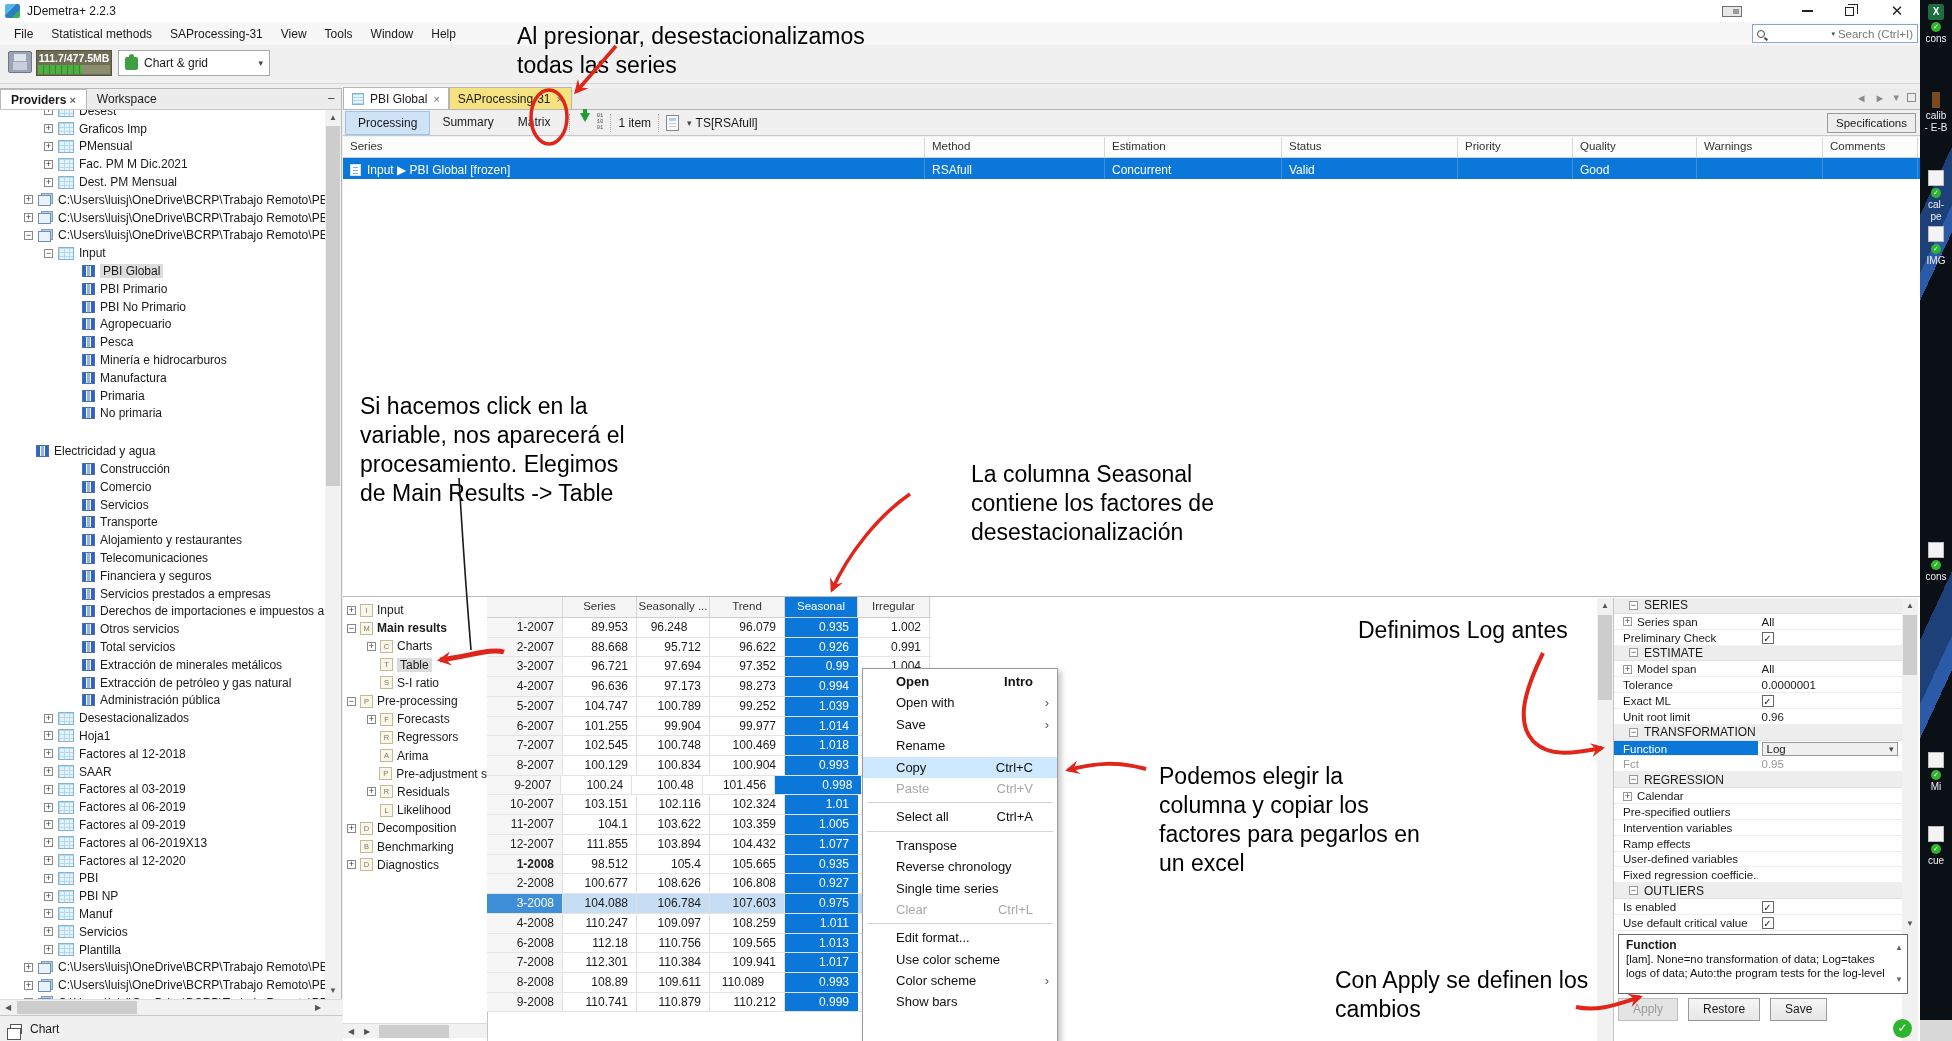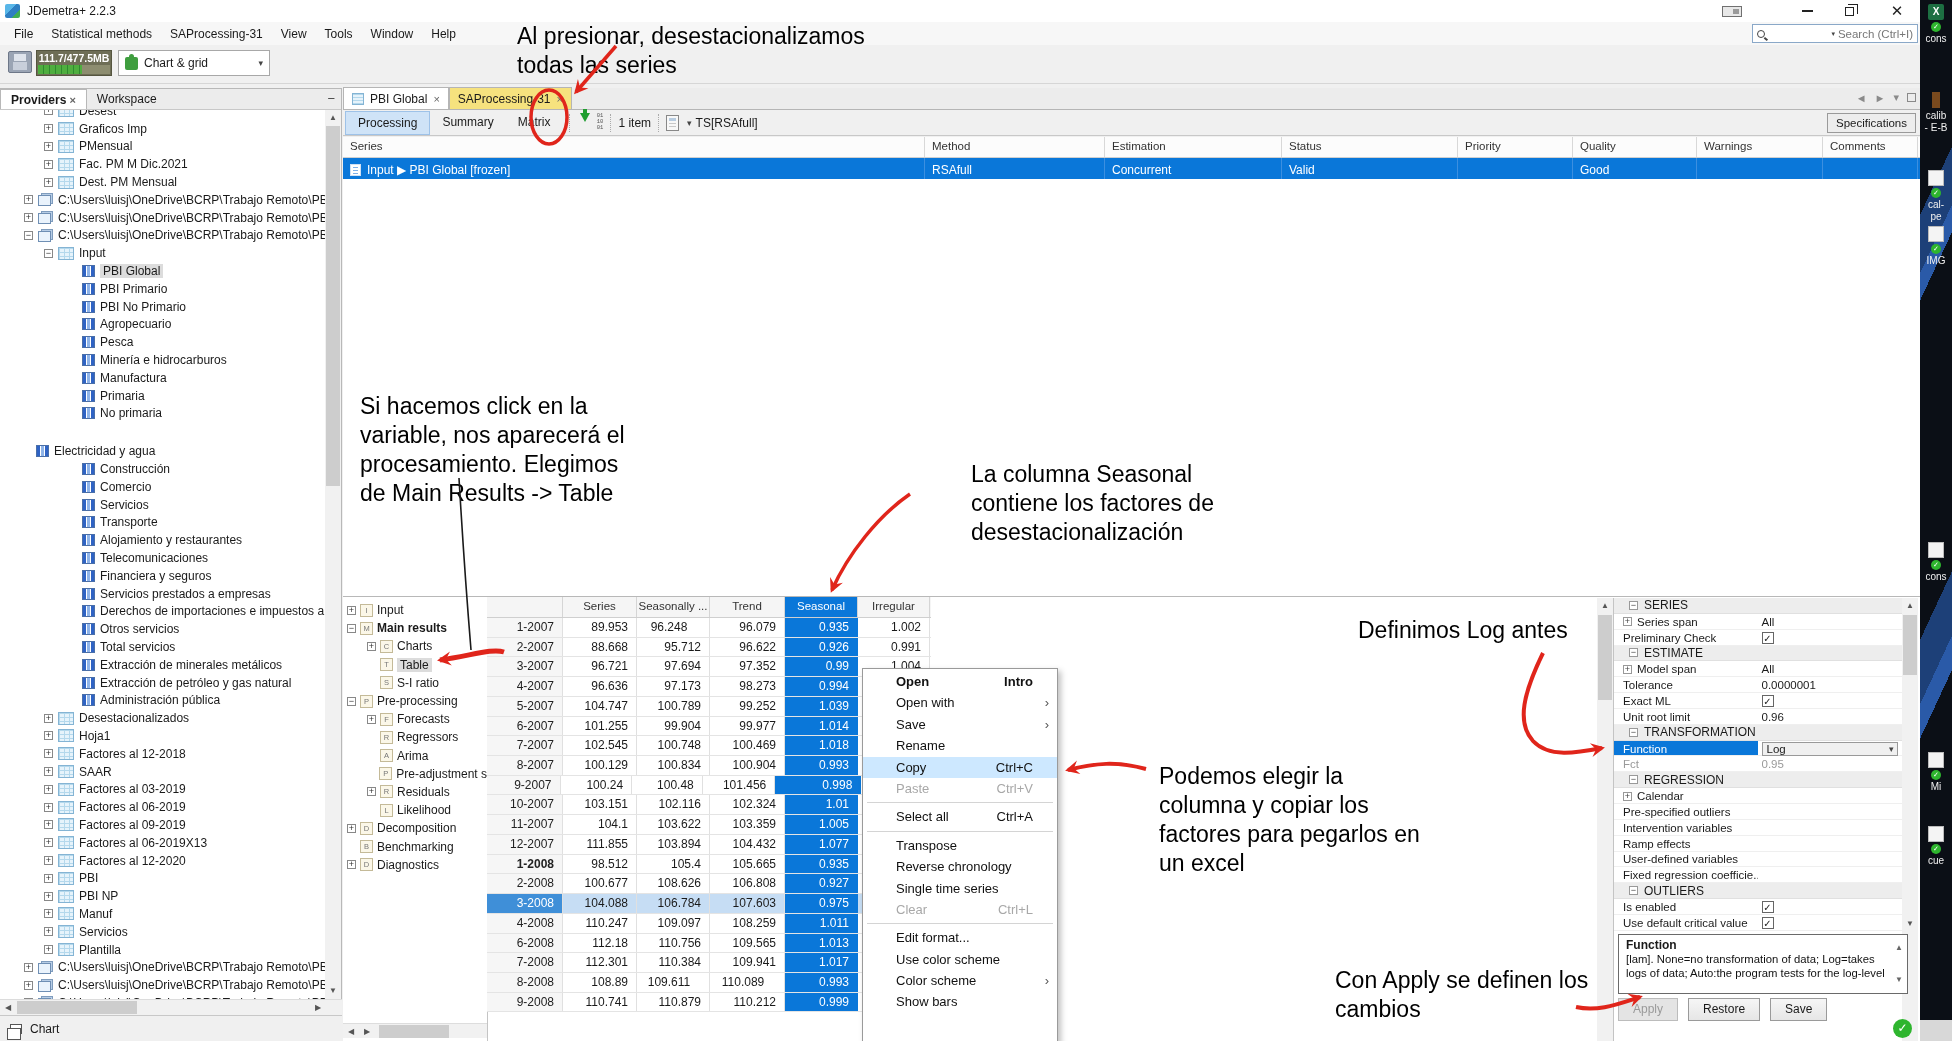--- a/index.html
+++ b/index.html
@@ -770,21 +770,21 @@
           <div class="dg-c per" style="width: 76px;">7-2008</div>
           <div class="dg-c" style="width: 74px;">112.301</div>
           <div class="dg-c" style="width: 73px;">110.384</div>
           <div class="dg-c" style="width: 75px;">109.941</div>
           <div class="dg-c seas" style="width: 73px;">1.017</div>
           <div class="dg-c" style="width: 72px;"></div>
         </div>
         <div class="dg-row">
           <div class="dg-c per" style="width: 76px;">8-2008</div>
           <div class="dg-c" style="width: 74px;">108.89</div>
-          <div class="dg-c" style="width: 73px; text-align: center;">109.611</div>
+          <div class="dg-c" style="width: 73px;">109.611</div>
           <div class="dg-c" style="width: 75px; text-align: center;">110.089</div>
           <div class="dg-c seas" style="width: 73px;">0.993</div>
           <div class="dg-c" style="width: 72px;"></div>
         </div>
         <div class="dg-row">
           <div class="dg-c per" style="width: 76px;">9-2008</div>
           <div class="dg-c" style="width: 74px;">110.741</div>
           <div class="dg-c" style="width: 73px;">110.879</div>
           <div class="dg-c" style="width: 75px;">110.212</div>
           <div class="dg-c seas" style="width: 73px;">0.999</div>

